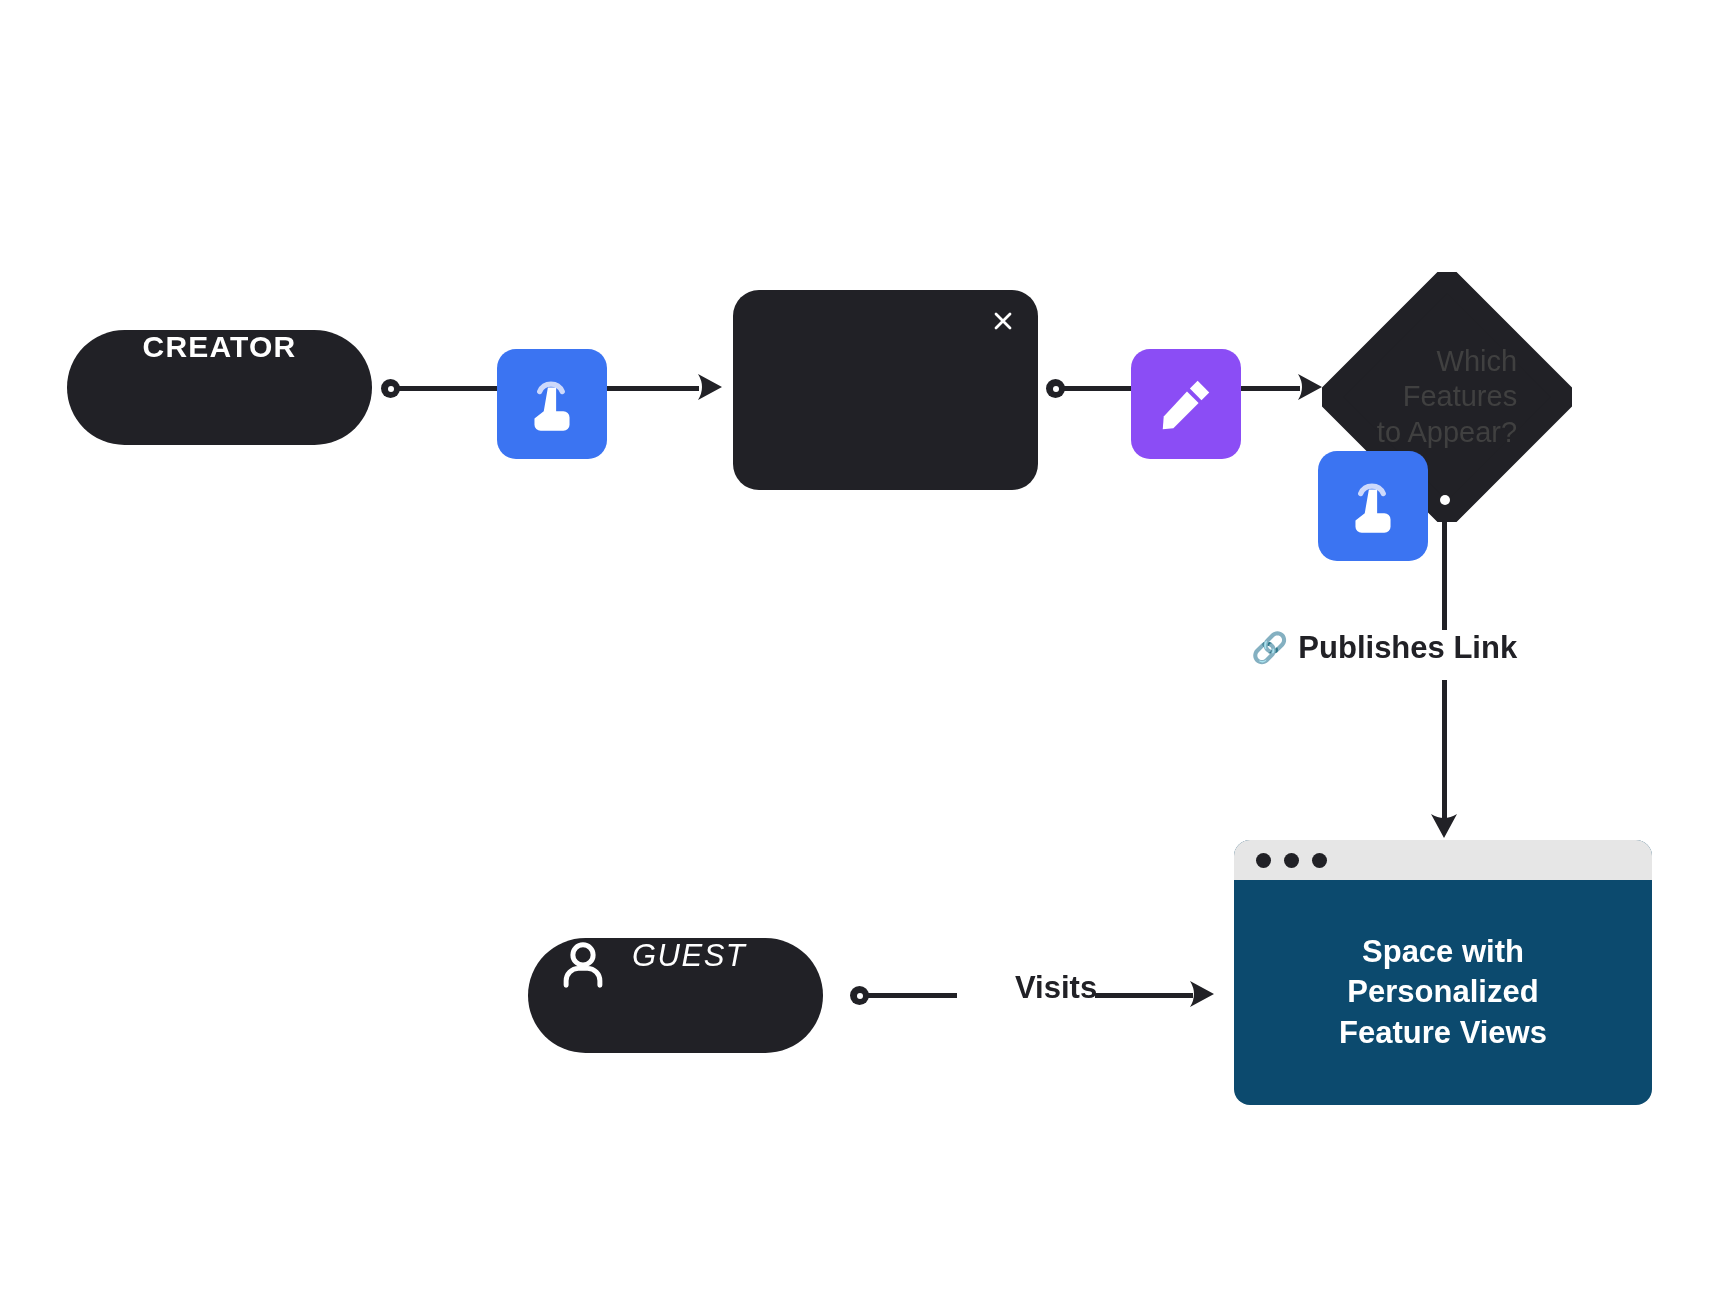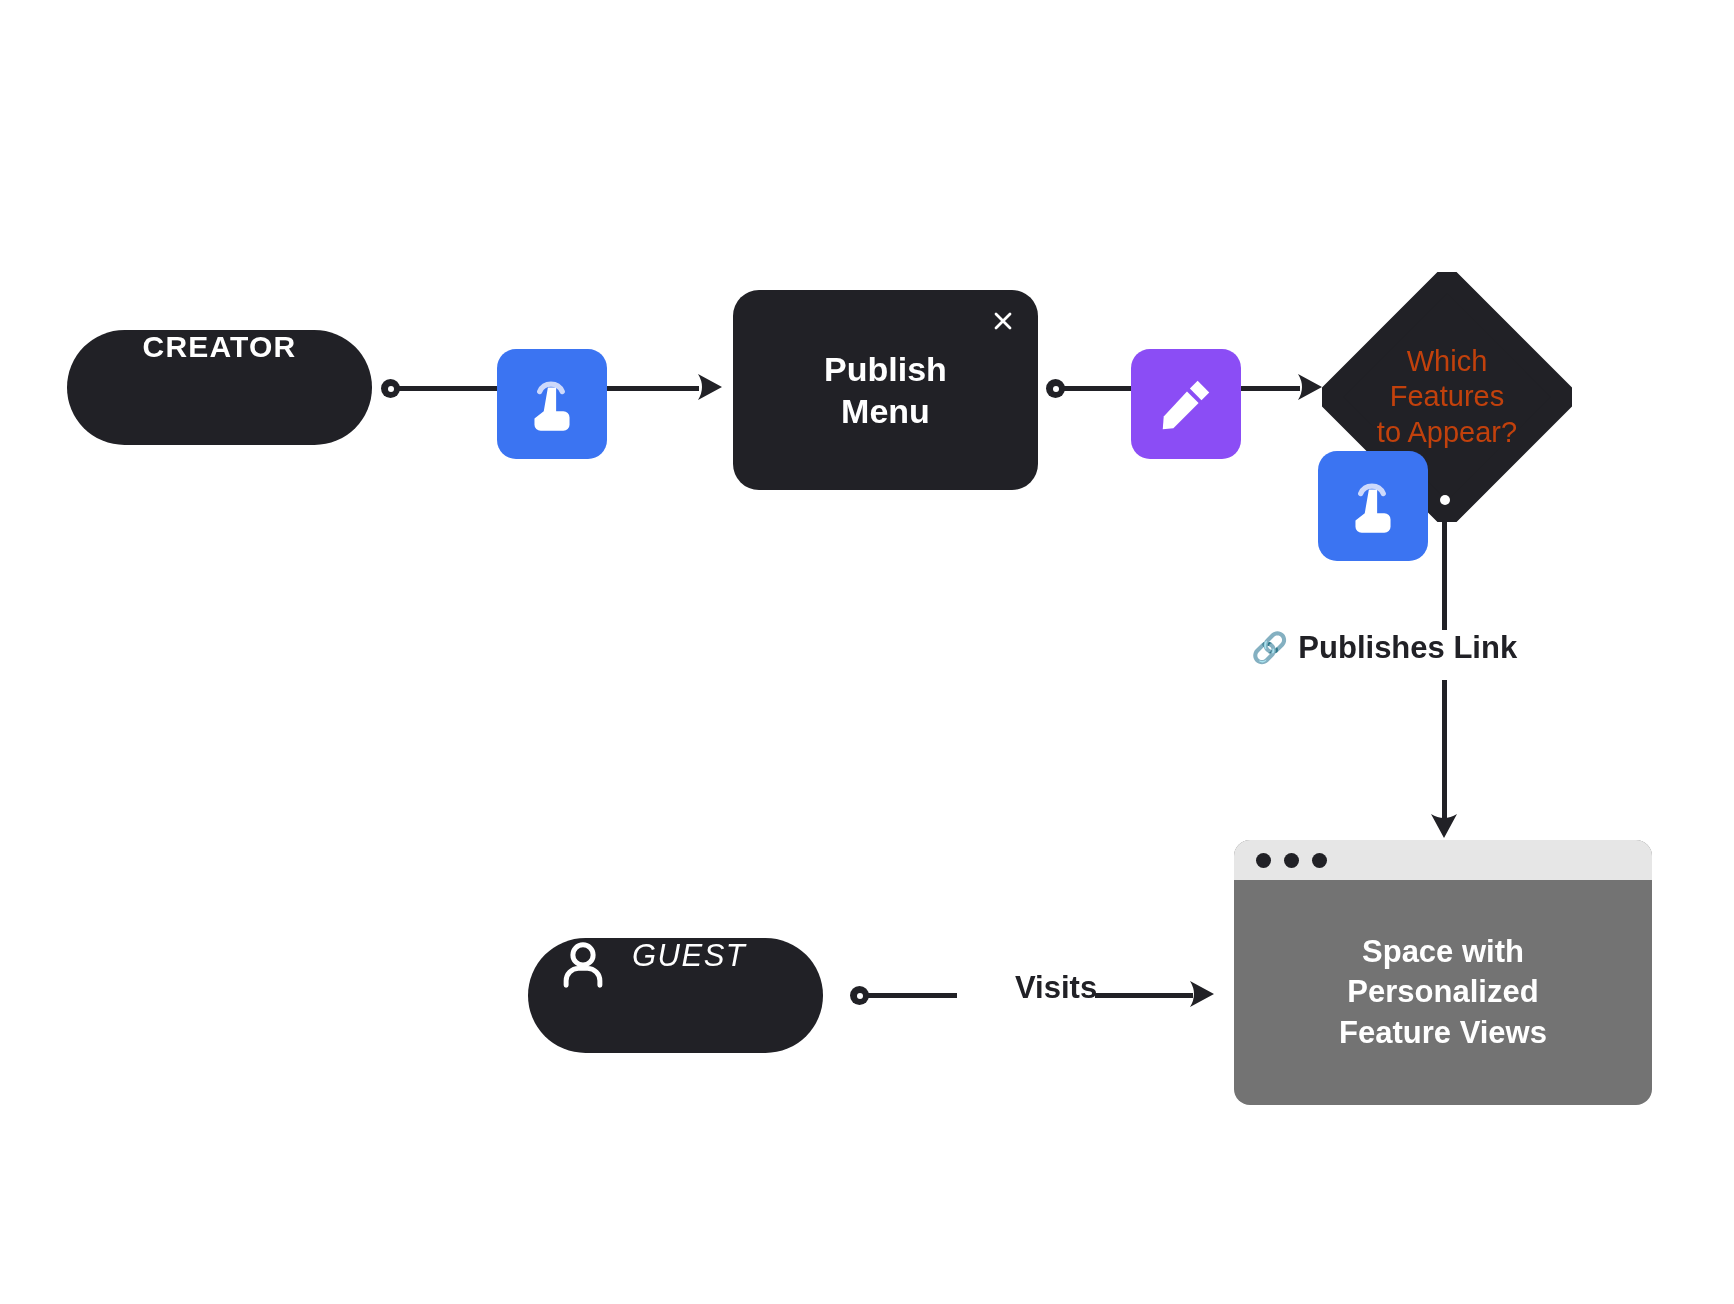--- a/index.html
+++ b/index.html
@@ -99,33 +99,33 @@
     left: 0; top: 0;
     width: 100%; height: 100%;
   }
   #decision-label {
     position: absolute;
     left: 0; top: 0;
     width: 250px; height: 250px;
     display: flex;
     align-items: center;
     justify-content: center;
-    color: #c2410c;
+    color: #404040;
     font-size: 29px;
     font-weight: normal;
     line-height: 1.22;
-    text-align: center;
+    text-align: right;
     white-space: pre-line;
   }
 
   
   #browser-node {
     left: 1234px; top: 840px;
     width: 418px; height: 265px;
-    background: #737373;
+    background: #0c4a6e;
     border-radius: 16px;
     overflow: hidden;
     display: flex;
     flex-direction: column;
   }
   #browser-titlebar {
     height: 40px;
     background: #e6e6e6;
     display: flex;
     align-items: center;
@@ -230,22 +230,20 @@
   </svg>
 
   <div class="abs chip chip-tap" id="tap-icon-1">
     <svg width="66" height="66" viewBox="0 0 64 64">
       <path d="M20 20 a12 12 0 0 1 22 0" fill="none" stroke="#cdd9fb" stroke-width="5" stroke-linecap="round"></path>
       <path d="M28 16 h8 v23 h7 a6 6 0 0 1 6 6 v7 a6 6 0 0 1 -6 6 h-22 a6 6 0 0 1 -6 -6 v-6 l9 -7 z" fill="#ffffff"></path>
     </svg>
   </div>
 
   <div class="abs" id="publish-menu-node">
-    <span id="publish-menu-label">Publish
-Menu</span>
     <span id="publish-close-icon">
       <svg width="24" height="24" viewBox="0 0 24 24">
         <path d="M5 5 L19 19 M19 5 L5 19" stroke="#ffffff" stroke-width="2.8" stroke-linecap="round"></path>
       </svg>
     </span>
   </div>
 
   <div class="conn-dot" style="left:1046px; top:379px;"></div>
 
   <div class="conn-line conn-h" style="left:1063px; top:386px; width:70px;"></div>

